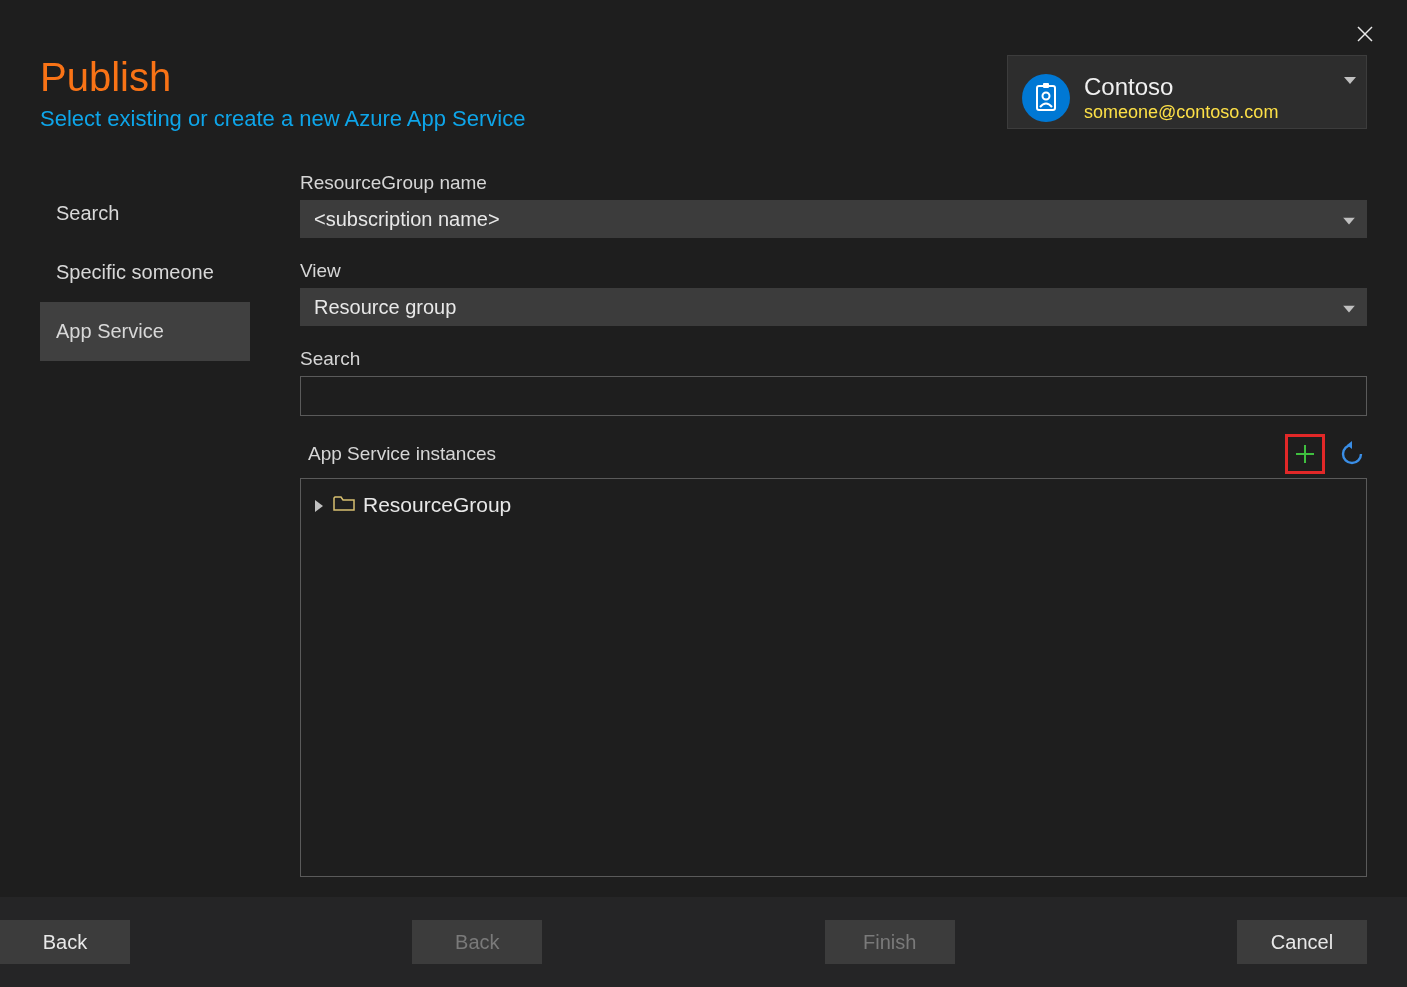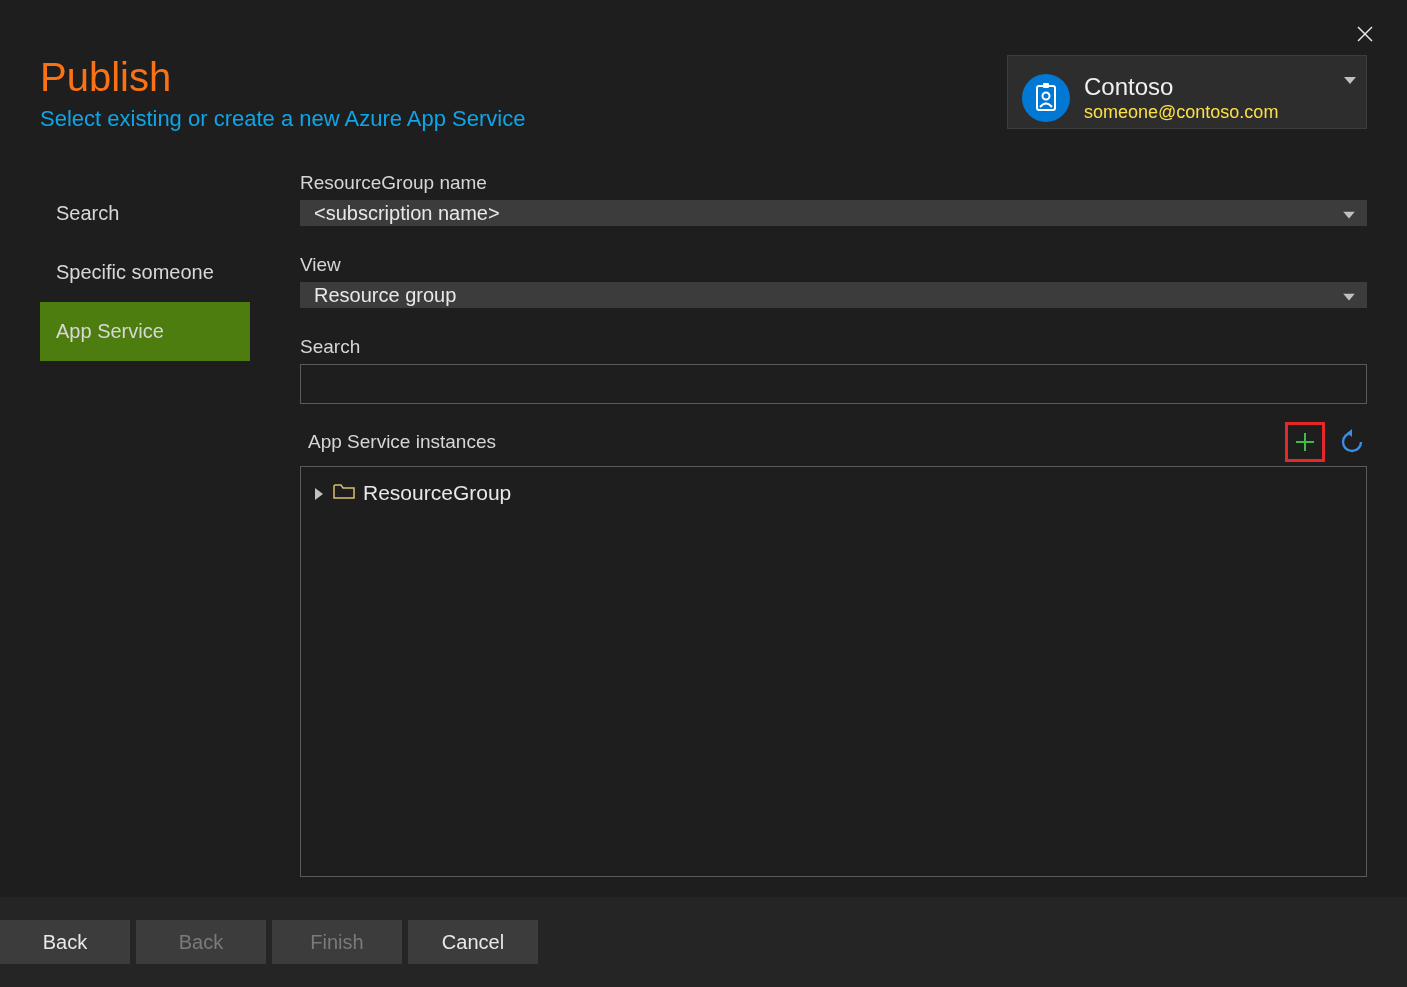--- a/index.html
+++ b/index.html
@@ -96,45 +96,45 @@
     flex-shrink: 0;
     padding-top: 12px;
   }
   .side-item {
     padding: 18px 16px;
     font-size: 20px;
     color: #d8d8d8;
     cursor: default;
   }
   .side-item.active {
-    background: #4d7c0f;
+    background: #404040;
     position: relative;
   }
 
   .main {
     flex: 1;
     padding-left: 50px;
     display: flex;
     flex-direction: column;
   }
   .form-label {
     font-size: 19px;
     color: #d6d6d6;
     margin-bottom: 6px;
   }
   .dropdown {
     background: #3c3c3c;
-    height: 26px;
+    height: 38px;
     display: flex;
     align-items: center;
     padding: 0 14px;
     font-size: 20px;
     color: #e8e8e8;
     position: relative;
-    margin-bottom: 28px;
+    margin-bottom: 22px;
     cursor: pointer;
   }
   .dropdown .caret {
     position: absolute;
     right: 12px;
     top: 50%;
     transform: translateY(-50%);
   }
   .caret svg { fill: #c0c0c0; }
 
@@ -202,21 +202,21 @@
     padding: 4px 4px;
     cursor: pointer;
   }
   .expander svg { fill: #c0c0c0; }
   .folder-icon svg { stroke: #d8c070; fill: none; stroke-width: 1.5; }
 
   .footer {
     height: 90px;
     background: #252526;
     display: flex;
-    justify-content: flex-start;
+    justify-content: space-between;
     align-items: center;
     padding-right: 40px;
     gap: 6px;
   }
   .footer-btn {
     min-width: 130px;
     height: 44px;
     background: #3c3c3c;
     border: none;
     color: #e8e8e8;

